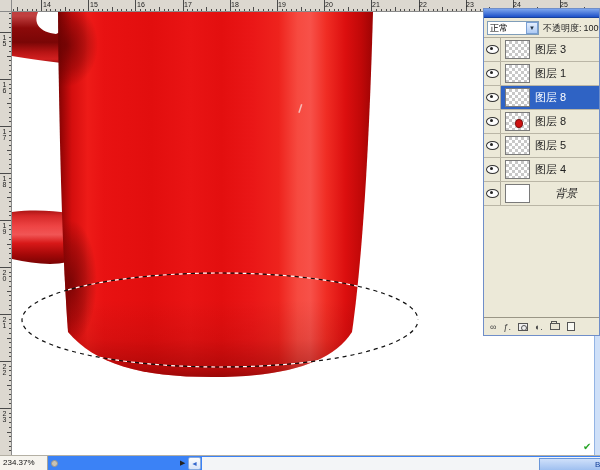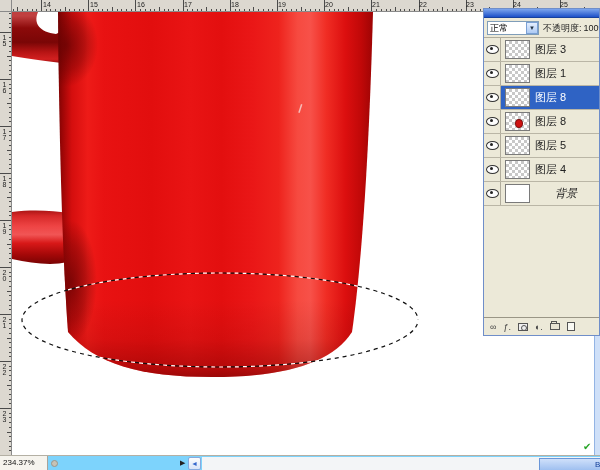--- a/index.html
+++ b/index.html
@@ -71,21 +71,21 @@
   .shape-mask{width:10px;height:8px;border:1px solid #555;position:relative;box-sizing:border-box;background:#eee;}
   .shape-mask::after{content:"";position:absolute;left:2px;top:1px;width:4px;height:4px;border:1px solid #555;border-radius:50%;}
   .shape-folder{width:10px;height:7px;border:1px solid #555;position:relative;box-sizing:border-box;background:#e8e4d4;}
   .shape-folder::before{content:"";position:absolute;top:-3px;left:0;width:4px;height:2px;border:1px solid #555;border-bottom:none;}
   .shape-page{width:8px;height:9px;border:1px solid #555;box-sizing:border-box;background:#fafaf4;}
   
   #v-scrollbar{position:absolute;left:594px;top:336px;width:6px;height:119px;background:#cfe0f8;
     border-left:1px solid #93b4e4;z-index:6;}
   #check-overlay{position:absolute;left:583px;top:441px;font-size:10px;color:#27a527;z-index:12;}
   
-  #status-bar{position:absolute;left:0;top:455px;width:600px;height:15px;background:#7dd3fc;
+  #status-bar{position:absolute;left:0;top:455px;width:600px;height:15px;background:#3b82f6;
     border-top:1px solid #b4b0a4;box-sizing:border-box;z-index:11;}
   #zoom-box{position:absolute;left:0;top:0;width:48px;height:14px;background:#f6f4ee;
     border-right:1px solid #a8a49a;font-size:8px;line-height:14px;padding-left:3px;box-sizing:border-box;color:#111;}
   #status-mini-icon{position:absolute;left:51px;top:4px;width:7px;height:7px;border-radius:50%;
     background:#c6c2b6;border:1px solid #9a968a;box-sizing:border-box;}
   #doc-box{position:absolute;left:62px;top:1px;width:116px;height:12px;background:#f2f0e8;
     border:1px solid #9a9a9a;border-bottom-color:#fff;border-right-color:#fff;box-sizing:border-box;
     font-size:8px;line-height:10px;text-align:center;color:#111;}
   #status-menu-arrow{position:absolute;left:180px;top:3px;font-size:7px;color:#222;}
   #scroll-left-button{position:absolute;left:188px;top:1px;width:13px;height:13px;

